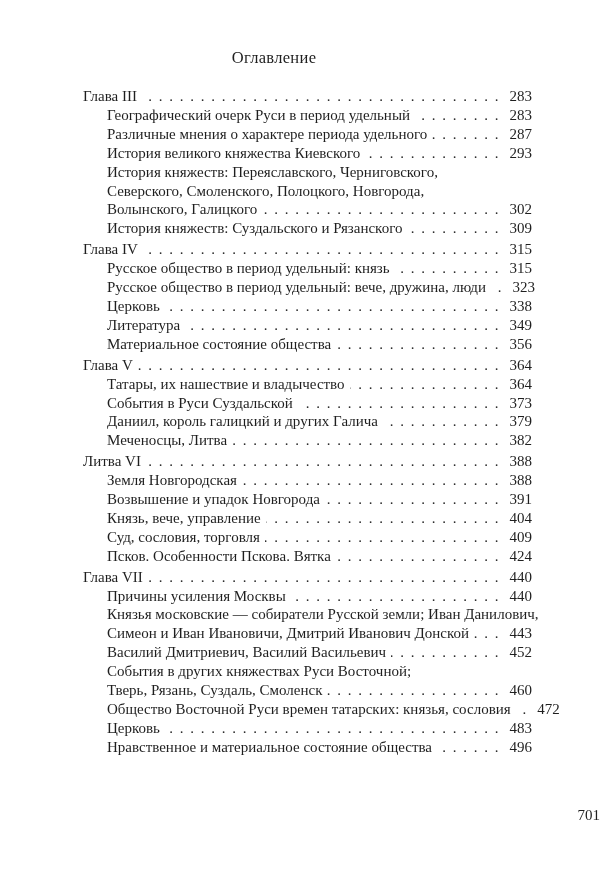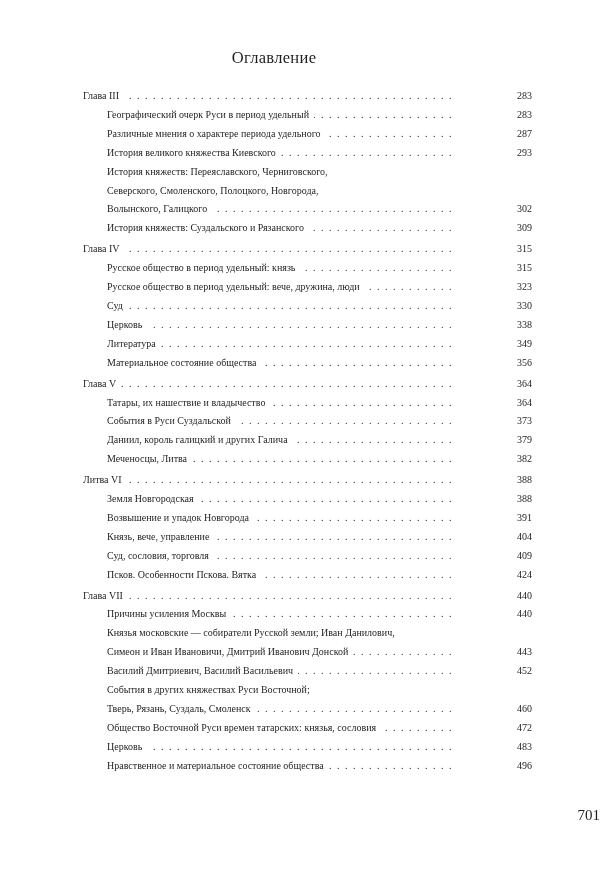--- a/index.html
+++ b/index.html
@@ -28,21 +28,21 @@
   }
   .toc {
     position: absolute;
     top: 85px;
     left: 83px;
     width: 449px;
   }
   .row {
     display: flex;
     align-items: center;
-    font-size: 10px;
+    font-size: 15px;
     line-height: 18.9px;
     white-space: nowrap;
   }
   .row.chapter {
     margin-top: 2px;
   }
   .row.sub {
     padding-left: 24px;
   }
   .label {
@@ -60,21 +60,20 @@
   }
   .leader::after {
     content: ". . . . . . . . . . . . . . . . . . . . . . . . . . . . . . . . . . . . . . . . . . . . . . . . . . . . . . . . . . . . . . . . . . . . . . . .";
     letter-spacing: 1.5px;
     color: #2a2a2a;
   }
   .pagenum {
     flex: 0 0 auto;
     min-width: 27px;
     text-align: right;
-    margin-left: 47px;
   }
   .footer {
     position: absolute;
     top: 807px;
     left: 0;
     width: 600px;
     text-align: right;
     font-size: 15px;
   }
 </style>
@@ -130,25 +129,20 @@
         <span class="label">Русское общество в период удельный: князь</span>
         <span class="leader"></span>
         <span class="pagenum">315</span>
       </div>
       <div class="row sub">
         <span class="label">Русское общество в период удельный: вече, дружина, люди</span>
         <span class="leader"></span>
         <span class="pagenum">323</span>
       </div>
       <div class="row sub">
-        <span class="label">Суд</span>
-        <span class="leader"></span>
-        <span class="pagenum">330</span>
-      </div>
-      <div class="row sub">
         <span class="label">Церковь</span>
         <span class="leader"></span>
         <span class="pagenum">338</span>
       </div>
       <div class="row sub">
         <span class="label">Литература</span>
         <span class="leader"></span>
         <span class="pagenum">349</span>
       </div>
       <div class="row sub">

